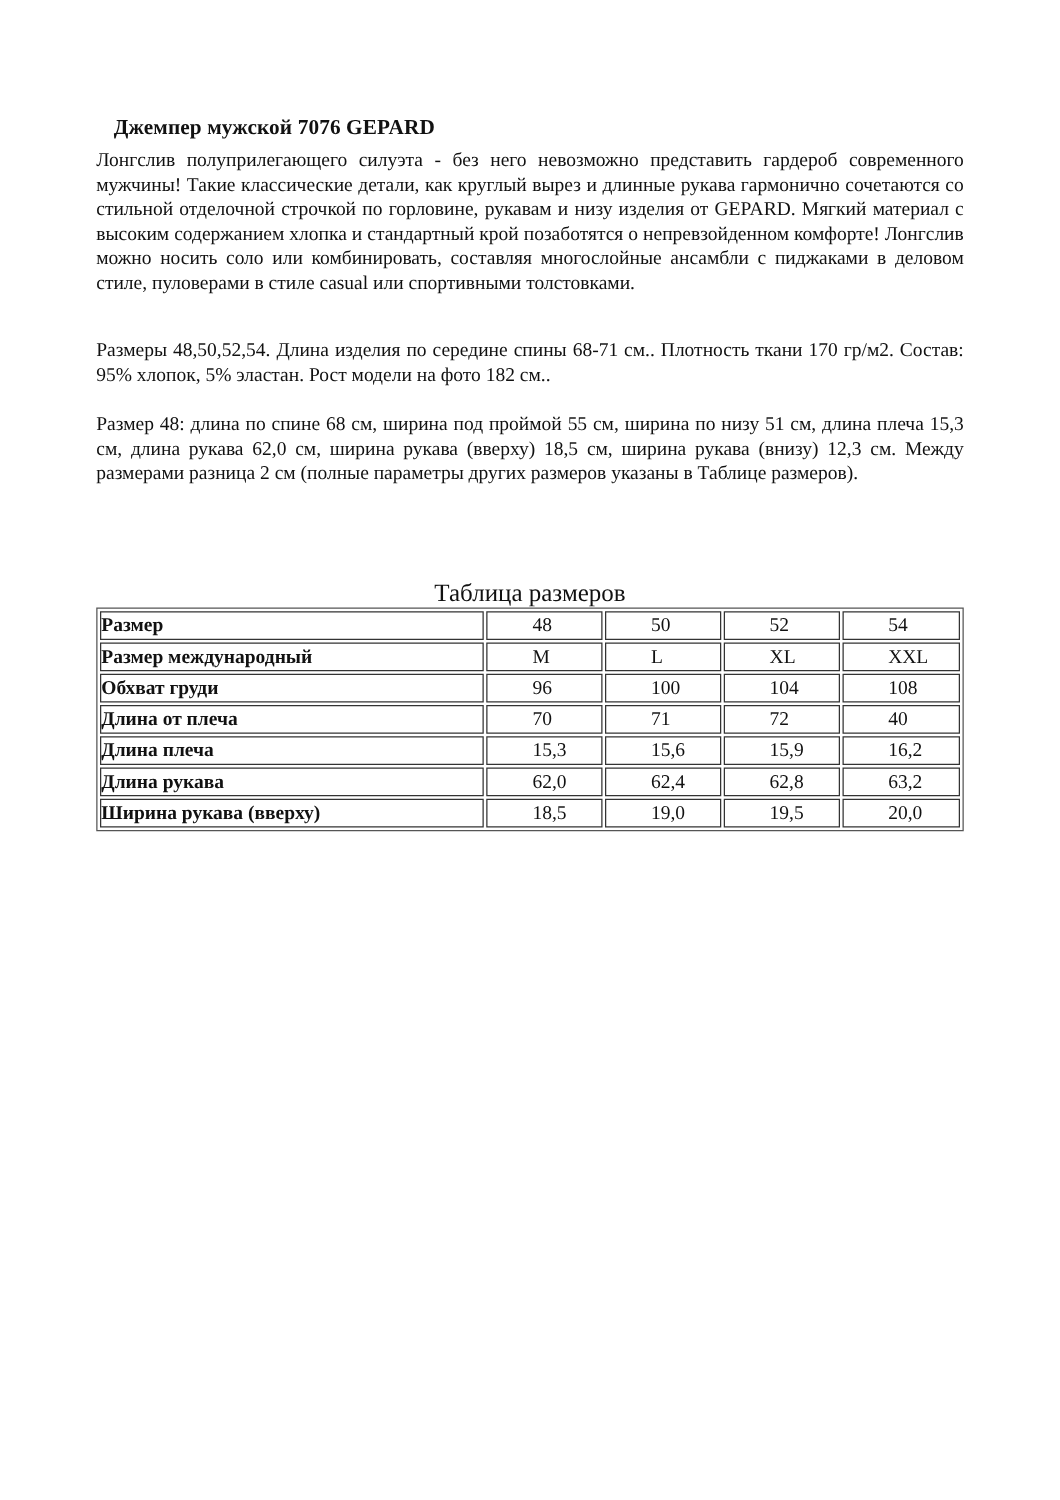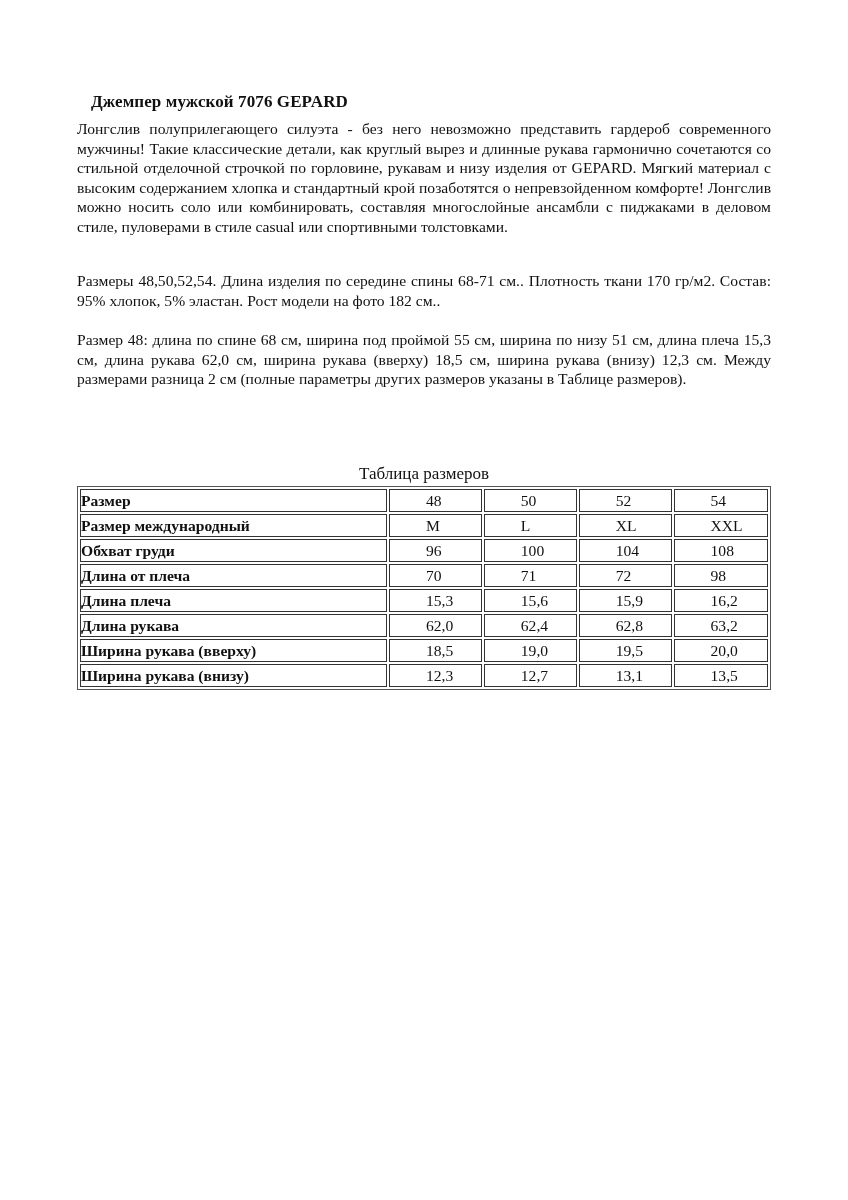--- a/index.html
+++ b/index.html
@@ -15,21 +15,21 @@
   .para {
     position: absolute; left: 0; width: 694px; margin: 0;
     font-size: 15.6px; line-height: 19.6px; text-align: justify;
     text-align-last: left;
   }
   #p1 { top: 119px; }
   #p2 { top: 271px; }
   #p3 { top: 330px; }
   .caption {
     position: absolute; top: 464px; left: 0; width: 694px;
-    text-align: center; font-size: 17px;
+    text-align: center; font-size: 20px;
   }
   table.sizes {
     position: absolute; top: 486px; left: 0; width: 694px;
     border-collapse: separate; border-spacing: 2px;
     border: 1px solid #555; font-size: 15.6px;
   }
   table.sizes td {
     border: 1px solid #333; height: 21px; padding: 0;
     text-align: left; line-height: 19px;
   }
@@ -66,21 +66,21 @@
           <td class="v">96</td>
           <td class="v">100</td>
           <td class="v">104</td>
           <td class="v">108</td>
         </tr>
         <tr>
           <td class="lbl">Длина от плеча</td>
           <td class="v">70</td>
           <td class="v">71</td>
           <td class="v">72</td>
-          <td class="v">98</td>
+          <td class="v">40</td>
         </tr>
         <tr>
           <td class="lbl">Длина плеча</td>
           <td class="v">15,3</td>
           <td class="v">15,6</td>
           <td class="v">15,9</td>
           <td class="v">16,2</td>
         </tr>
         <tr>
           <td class="lbl">Длина рукава</td>
@@ -89,22 +89,15 @@
           <td class="v">62,8</td>
           <td class="v">63,2</td>
         </tr>
         <tr>
           <td class="lbl">Ширина рукава (вверху)</td>
           <td class="v">18,5</td>
           <td class="v">19,0</td>
           <td class="v">19,5</td>
           <td class="v">20,0</td>
         </tr>
-        <tr>
-          <td class="lbl">Ширина рукава (внизу)</td>
-          <td class="v">12,3</td>
-          <td class="v">12,7</td>
-          <td class="v">13,1</td>
-          <td class="v">13,5</td>
-        </tr>
       </tbody>
   </table>
 </div>
 
 </body></html>

